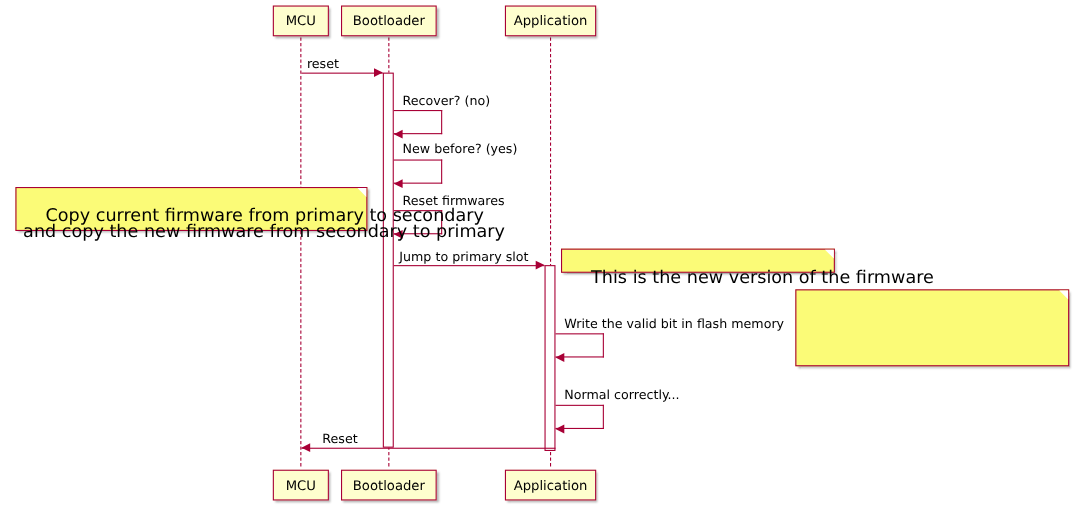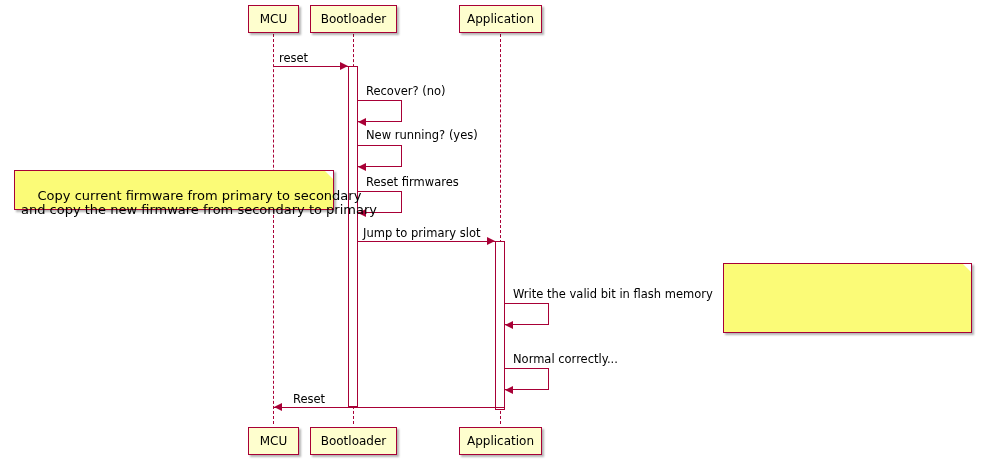--- a/index.html
+++ b/index.html
@@ -79,21 +79,21 @@
     border: 1.2px solid #A80036;
     border-left: none;
     box-sizing: border-box;
   }
   
   .note {
     position: absolute;
     background: #FBFB77;
     border: 1px solid #A80036;
     color: #000000;
-    font-size: 13px;
+    font-size: 16px;
     line-height: 14px;
     padding: 4px 6px;
     box-sizing: border-box;
     box-shadow: 2px 2px 2px rgba(0,0,0,0.30);
     white-space: pre;
   }
   .note-fold {
     position: absolute;
     right: 0;
     top: 0;
@@ -138,36 +138,40 @@
   <div class="msg-line" style="left:274px; top:66px; width:74px;"></div>
   <div class="arrowhead arrow-right" style="left:340px; top:62px;"></div>
   <div class="msg-label" style="left:279px; top:51px;">reset</div>
 
   <div class="self-msg" style="left:358px; top:100px; width:44px; height:22px;"></div>
   <div class="arrowhead arrow-left" style="left:358px; top:118px;"></div>
   <div class="msg-label" style="left:366px; top:84px;">Recover? (no)</div>
 
   <div class="self-msg" style="left:358px; top:145px; width:44px; height:22px;"></div>
   <div class="arrowhead arrow-left" style="left:358px; top:163px;"></div>
-  <div class="msg-label" style="left:366px; top:128px;">New running? (yes)</div>
+  <div class="msg-label" style="left:366px; top:128px;">New before? (yes)</div>
 
   <div class="self-msg" style="left:358px; top:191px; width:44px; height:22px;"></div>
   <div class="arrowhead arrow-left" style="left:358px; top:209px;"></div>
   <div class="msg-label" style="left:366px; top:175px;">Reset firmwares</div>
 
   <div class="note" style="left:14px; top:170px; width:320px; height:40px;">
     <span>Copy current firmware from primary to secondary
 and copy the new firmware from secondary to primary</span>
     <span class="note-fold"></span>
   </div>
 
   <div class="msg-line" style="left:358px; top:241px; width:137px;"></div>
   <div class="arrowhead arrow-right" style="left:487px; top:237px;"></div>
   <div class="msg-label" style="left:363px; top:226px;">Jump to primary slot</div>
 
+  <div class="note" style="left:510px; top:226px; width:249px; height:22px;">
+    <span>This is the new version of the firmware</span>
+    <span class="note-fold"></span>
+  </div>
 
   <div class="self-msg" style="left:505px; top:303px; width:44px; height:22px;"></div>
   <div class="arrowhead arrow-left" style="left:505px; top:321px;"></div>
   <div class="msg-label" style="left:513px; top:287px;">Write the valid bit in flash memory</div>
 
   <div class="note" style="left:723px; top:263px; width:249px; height:70px;">
     <span class="note-fold"></span>
   </div>
 
   <div class="self-msg" style="left:505px; top:368px; width:44px; height:22px;"></div>

